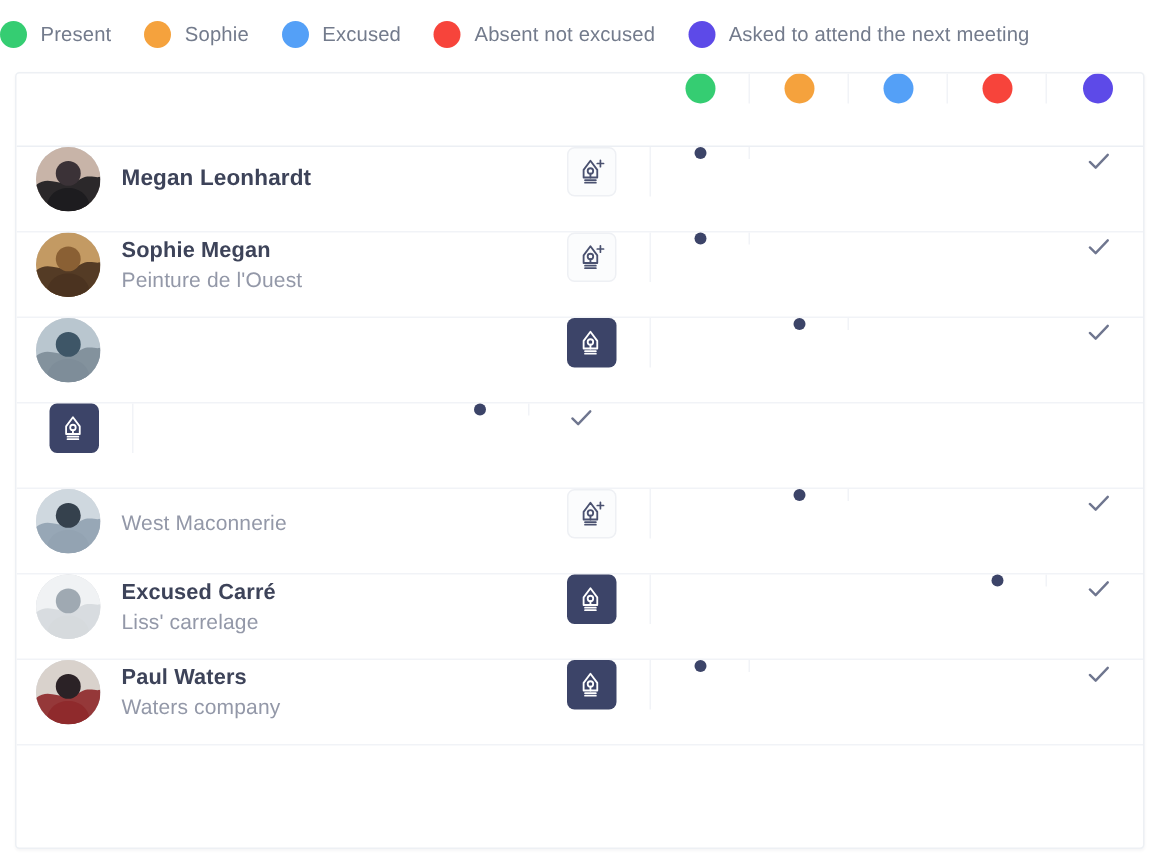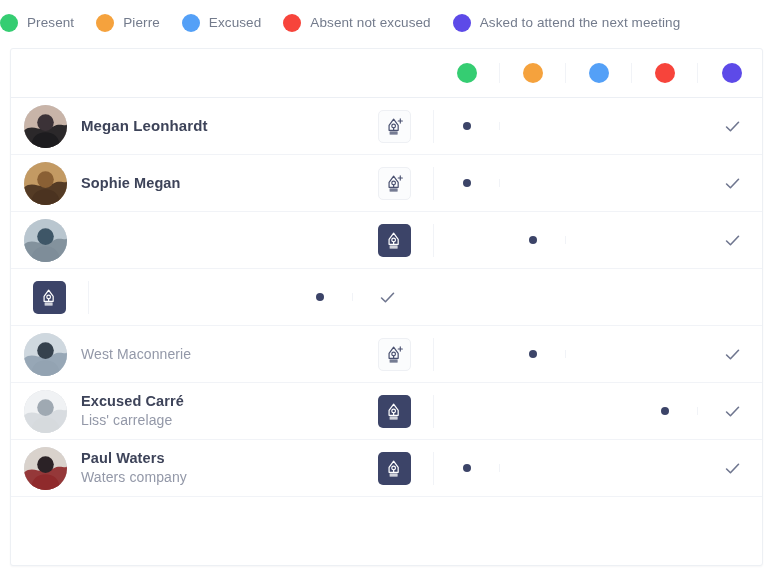--- a/index.html
+++ b/index.html
@@ -42,21 +42,21 @@
     width: 753px; height: 518px;
     background: #ffffff;
     border: 1px solid #edf0f4;
     border-radius: 3px;
     box-shadow: 0 1px 2px rgba(26,32,52,.04);
     overflow: hidden;
   }
 
   .trow {
     display: flex;
-    align-items: center;
+    align-items: flex-start;
     height: 57px;
     border-bottom: 1px solid #f1f3f7;
   }
   .trow.header { height: 49px; border-bottom: 1px solid #eceff4; }
   .trow.blank  { height: 57px; border-bottom: none; }
 
   
   .c-person { width: 345px; flex: 0 0 345px; display: flex; align-items: center; padding-left: 13px; }
   .c-doc    { width: 78px;  flex: 0 0 78px;  display: flex; align-items: center; justify-content: center;
               border-right: 1px solid #f1f3f7; }
@@ -115,21 +115,21 @@
 </head>
 <body>
 
 <div id="legend">
     <div class="legend-item">
       <span class="legend-swatch" style="background: rgb(53, 205, 114);"></span>
       <span class="legend-label">Present</span>
     </div>
     <div class="legend-item">
       <span class="legend-swatch" style="background: rgb(245, 162, 61);"></span>
-      <span class="legend-label">Pierre</span>
+      <span class="legend-label">Sophie</span>
     </div>
     <div class="legend-item">
       <span class="legend-swatch" style="background: rgb(84, 160, 247);"></span>
       <span class="legend-label">Excused</span>
     </div>
     <div class="legend-item">
       <span class="legend-swatch" style="background: rgb(247, 68, 59);"></span>
       <span class="legend-label">Absent not excused</span>
     </div>
     <div class="legend-item">
@@ -203,20 +203,21 @@
           <div class="avatar">
             <svg viewBox="0 0 44 44">
               <rect width="44" height="44" fill="#c39a63"></rect>
               <path d="M0 26 C10 18 18 30 30 22 C36 18 42 22 44 20 L44 44 L0 44 Z" fill="#4b3320" opacity=".92"></path>
               <circle cx="22" cy="18" r="8.5" fill="#8a6034"></circle>
               <path d="M7 44 C7 33 14 28 22 28 C30 28 37 33 37 44 Z" fill="#4b3320"></path>
             </svg>
           </div>
           <div class="who">
             <div class="who-name">Sophie Megan</div>
+            <div class="who-sub">Peinture de l'Ouest</div>
           </div>
         </div>
         <div class="c-doc">
           <div class="doctile light">
             <svg viewBox="0 0 24 24" width="21" height="21" fill="none" stroke="#4a5170" stroke-width="1.4" stroke-linecap="round" stroke-linejoin="round">
               <path d="M11 3.6 L16.2 10.6 L16.2 16.4 L5.8 16.4 L5.8 10.6 Z"></path>
               <circle cx="11" cy="11.4" r="2.1"></circle>
               <path d="M11 13.5 L11 16.4"></path>
               <path d="M6.9 18.4 L15.1 18.4 M6.9 20.3 L15.1 20.3"></path>
               <path d="M18.6 3.3 L18.6 8.1 M16.2 5.7 L21 5.7" stroke-width="1.3"></path>

